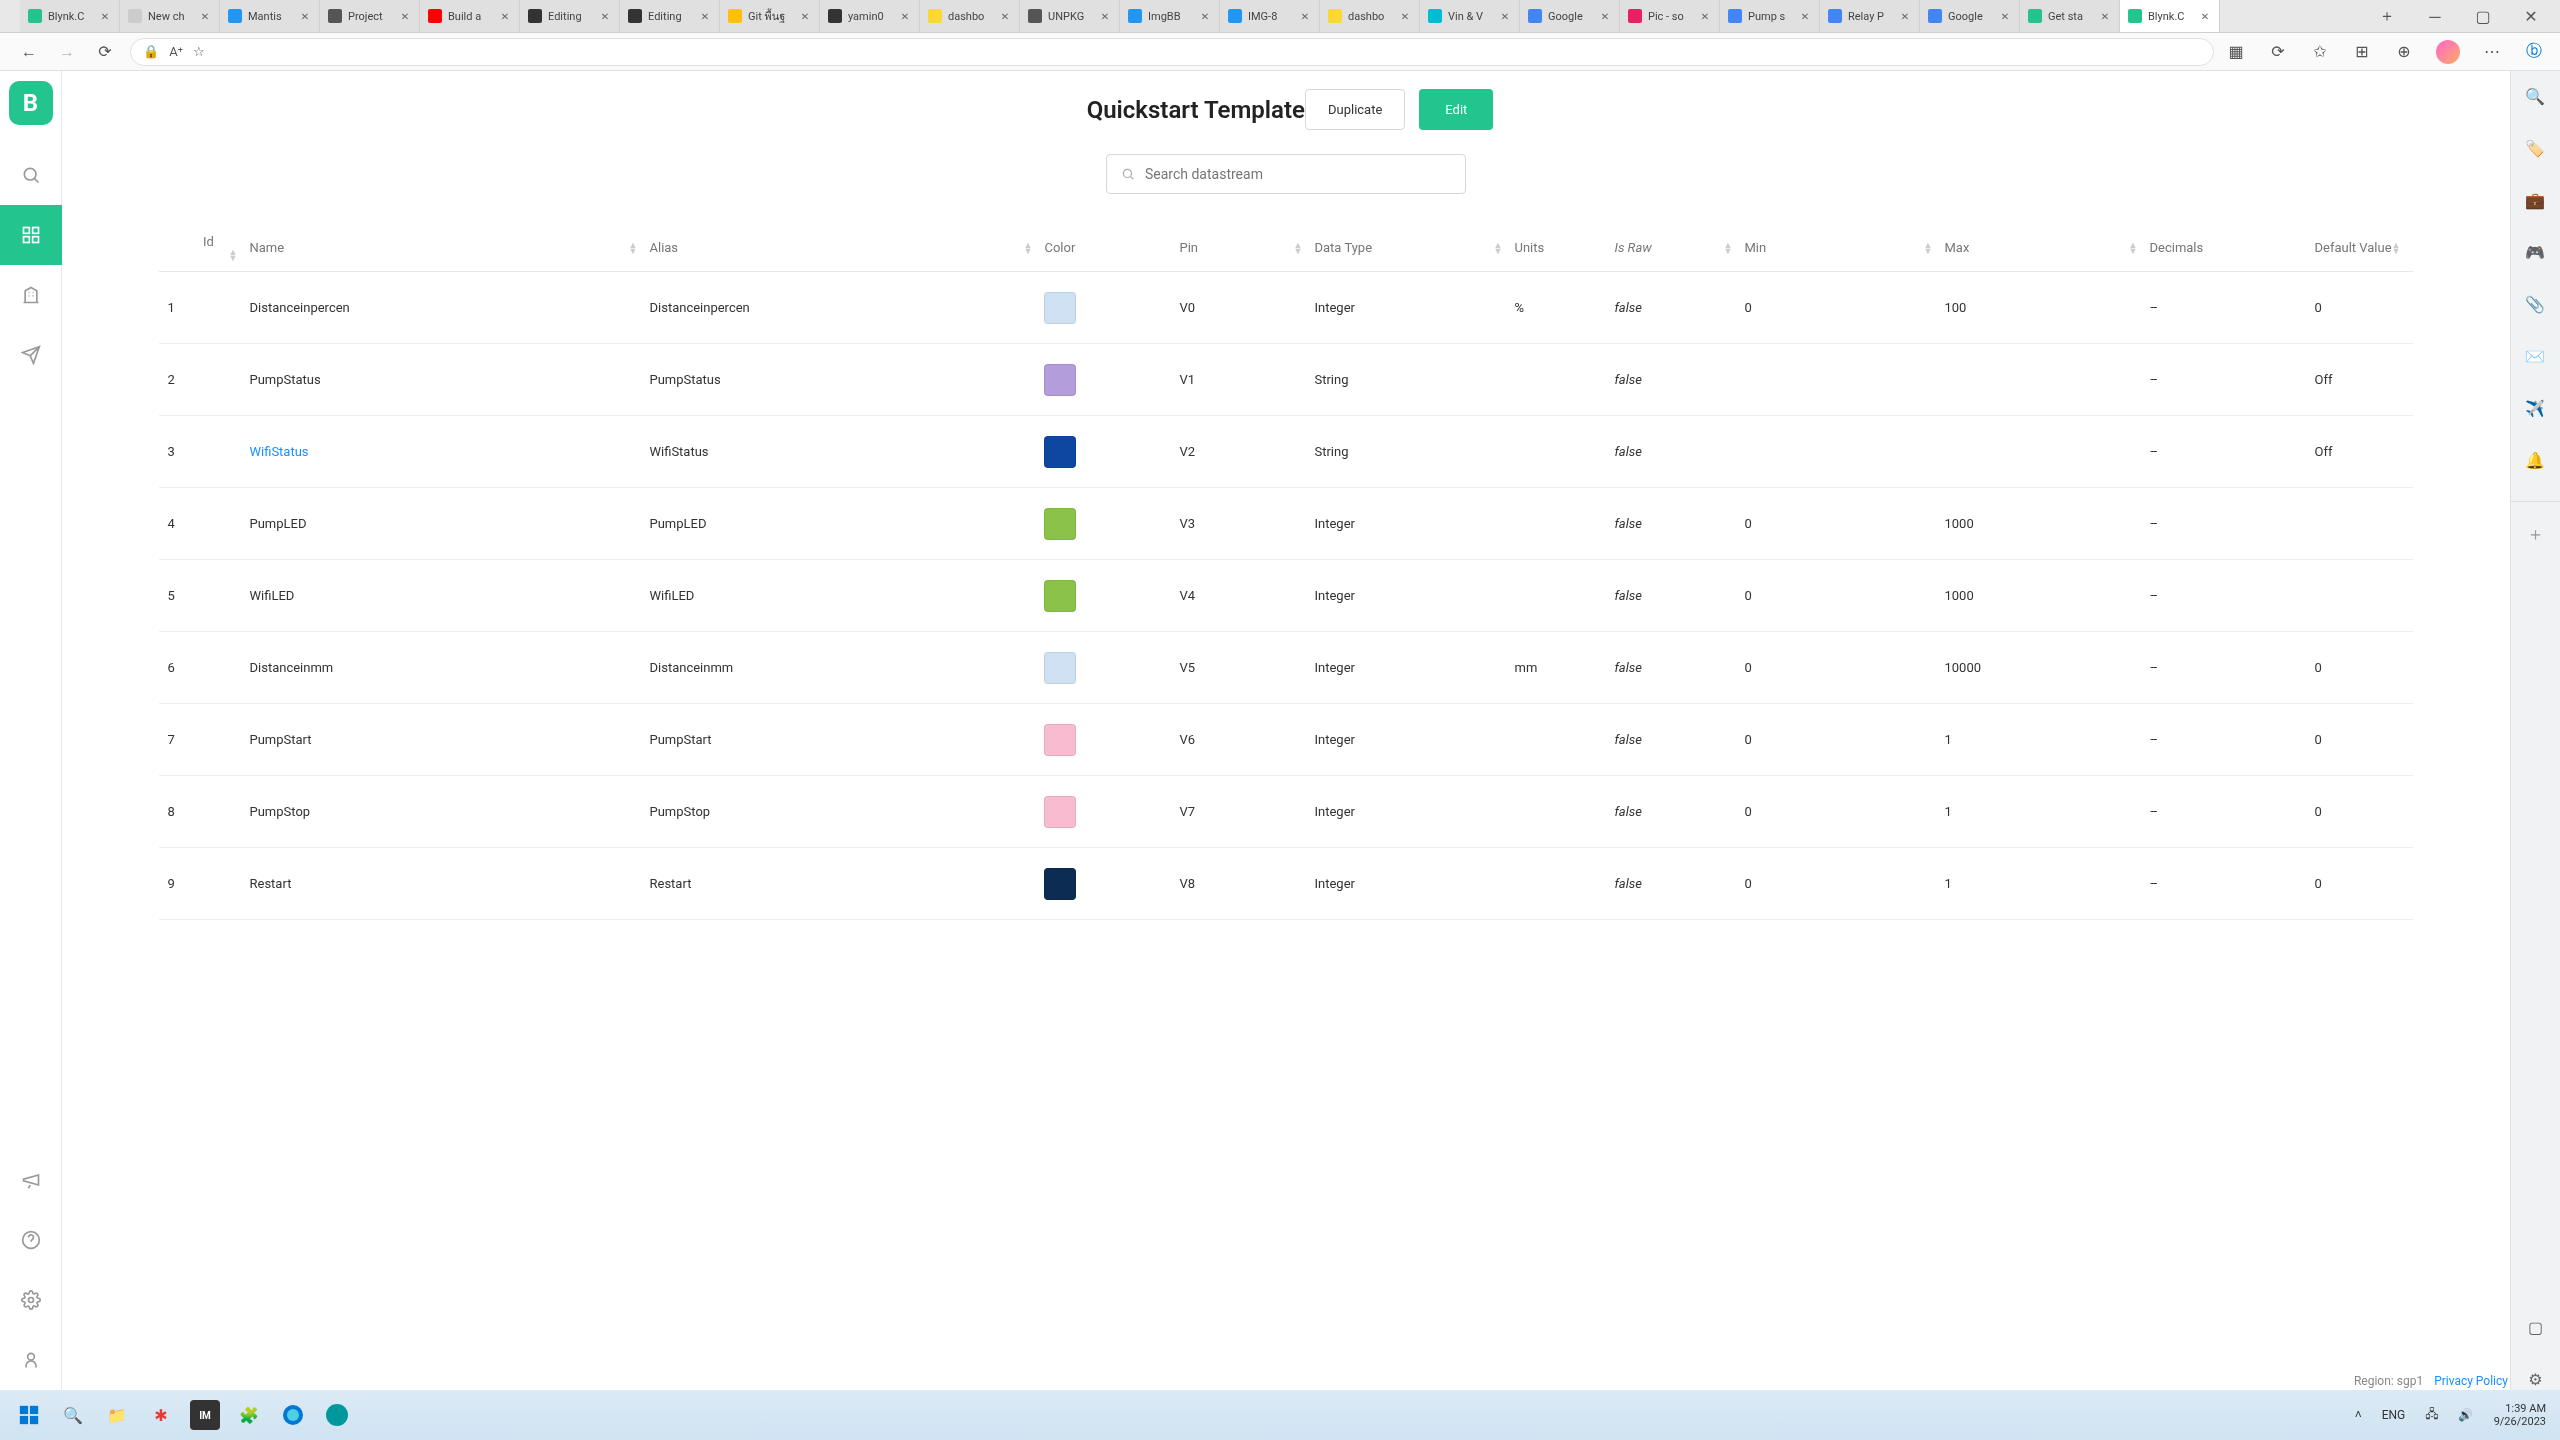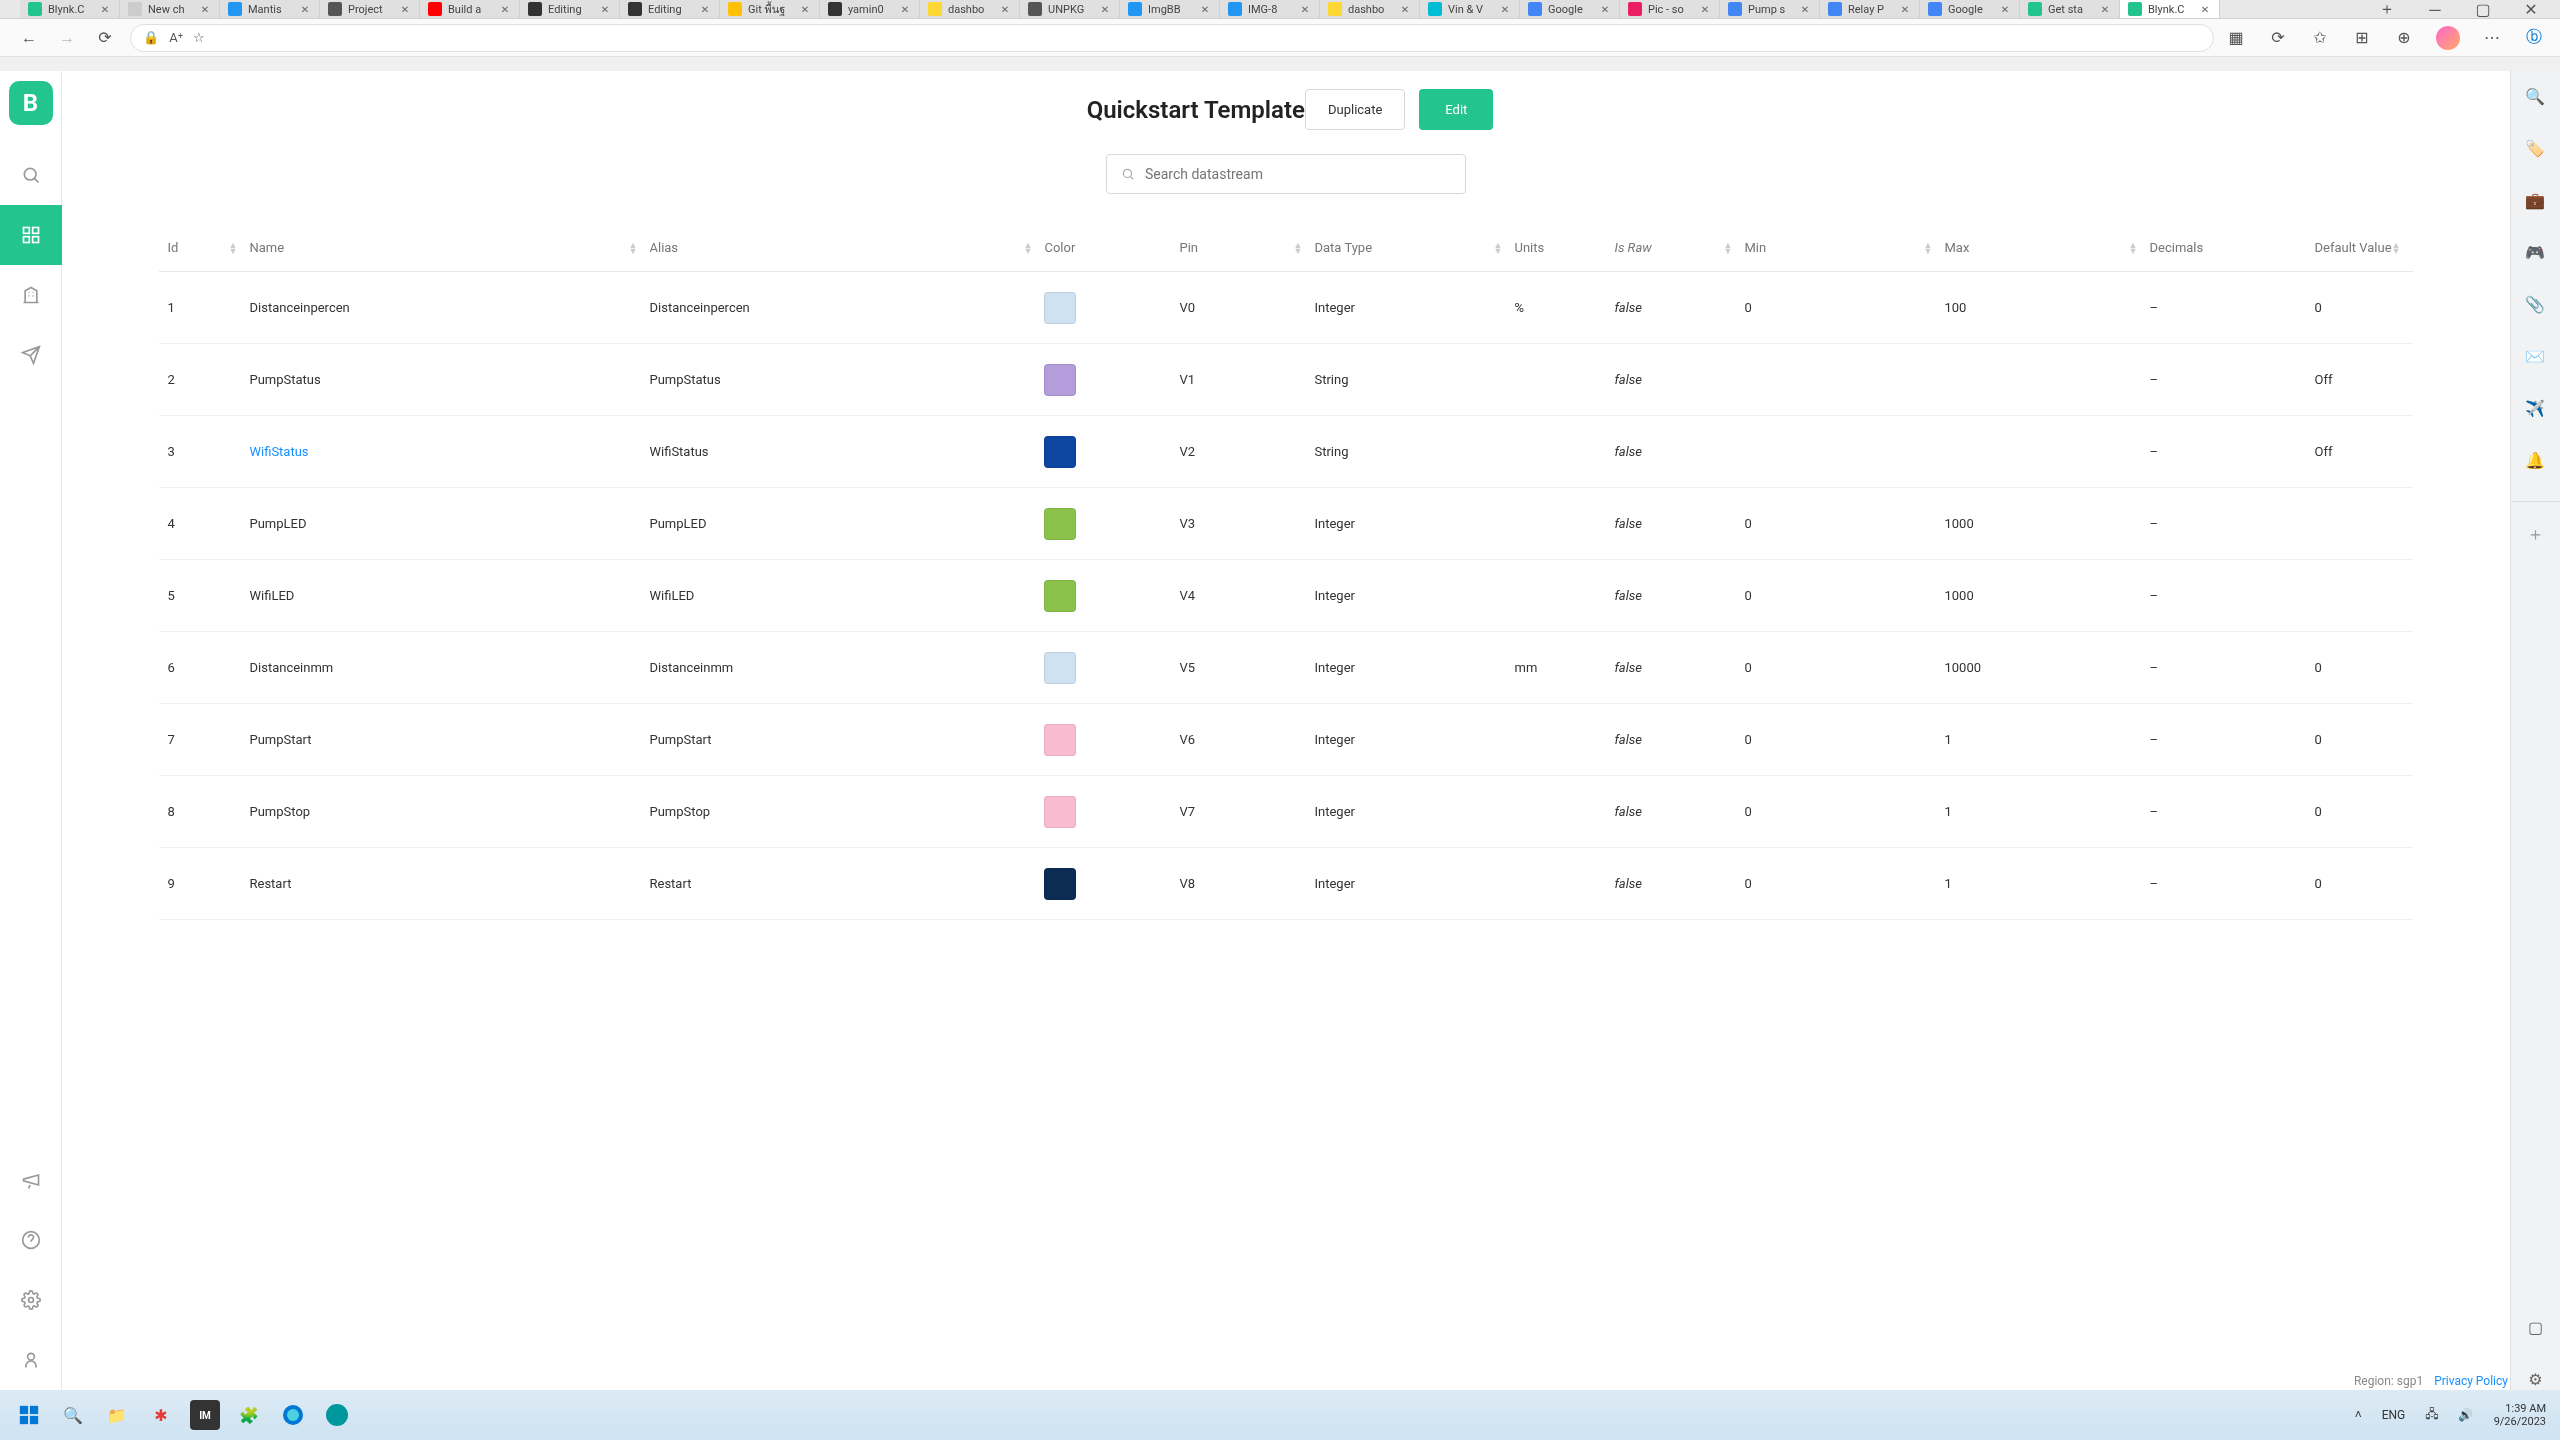--- a/index.html
+++ b/index.html
@@ -1,19 +1,19 @@
 <!DOCTYPE html>
 <html><head>
 <meta charset="utf-8">
 <style>
 * { margin: 0; padding: 0; box-sizing: border-box; font-family: -apple-system, BlinkMacSystemFont, 'Segoe UI', Roboto, sans-serif; }
 html, body { width: 2560px; height: 1440px; overflow: hidden; background: #f0f0f0; }
 
 
-.titlebar { height: 19px; background: #e8e8e8; display: flex; align-items: center; border-bottom: 1px solid #d0d0d0; }
+.titlebar { height: 33px; background: #e8e8e8; display: flex; align-items: center; border-bottom: 1px solid #d0d0d0; }
 .tab-strip { display: flex; height: 100%; align-items: stretch; padding-left: 20px; flex: 1; overflow: hidden; }
 .tab { display: flex; align-items: center; padding: 0 8px; font-size: 11px; color: #444; border-right: 1px solid #d0d0d0; min-width: 100px; max-width: 108px; gap: 6px; background: #e0e0e0; }
 .tab.active { background: #fff; }
 .tab-favicon { width: 14px; height: 14px; flex-shrink: 0; border-radius: 2px; }
 .tab-label { flex: 1; white-space: nowrap; overflow: hidden; text-overflow: ellipsis; }
 .tab-close { width: 12px; height: 12px; color: #666; font-size: 10px; display: flex; align-items: center; justify-content: center; cursor: pointer; }
 .titlebar-right { display: flex; align-items: center; gap: 30px; padding: 0 20px; }
 .win-ctrl { width: 18px; height: 18px; display: flex; align-items: center; justify-content: center; color: #555; cursor: pointer; }
 
 
@@ -55,21 +55,21 @@
 
 .searchwrap { padding: 24px 48px 0; }
 .searchbox { width: 360px; height: 40px; border: 1px solid #d8d8d8; border-radius: 4px; display: flex; align-items: center; padding: 0 14px; gap: 10px; color: #aaa; font-size: 14px; }
 .searchbox input { border: none; outline: none; flex: 1; font-size: 14px; }
 
 .table { padding: 30px 48px 0; }
 .thead, .trow { display: flex; align-items: center; height: 72px; border-bottom: 1px solid #efefef; font-size: 13px; color: #333; }
 .thead { height: 48px; color: #777; font-size: 13px; border-bottom: 1px solid #e8e8e8; }
 .trow.highlight .c-name { color: #1890ff; }
 
-.c-id      { width: 90px;  padding-left: 8px;}
+.c-id      { width: 90px;  padding-left: 8px; flex-direction: column;}
 .c-name    { width: 400px; }
 .c-alias   { width: 395px; }
 .c-color   { width: 135px; }
 .c-pin     { width: 135px; }
 .c-type    { width: 200px; }
 .c-units   { width: 100px; }
 .c-raw     { width: 130px; font-style: italic; }
 .c-min     { width: 200px; }
 .c-max     { width: 205px; }
 .c-dec     { width: 165px; }

